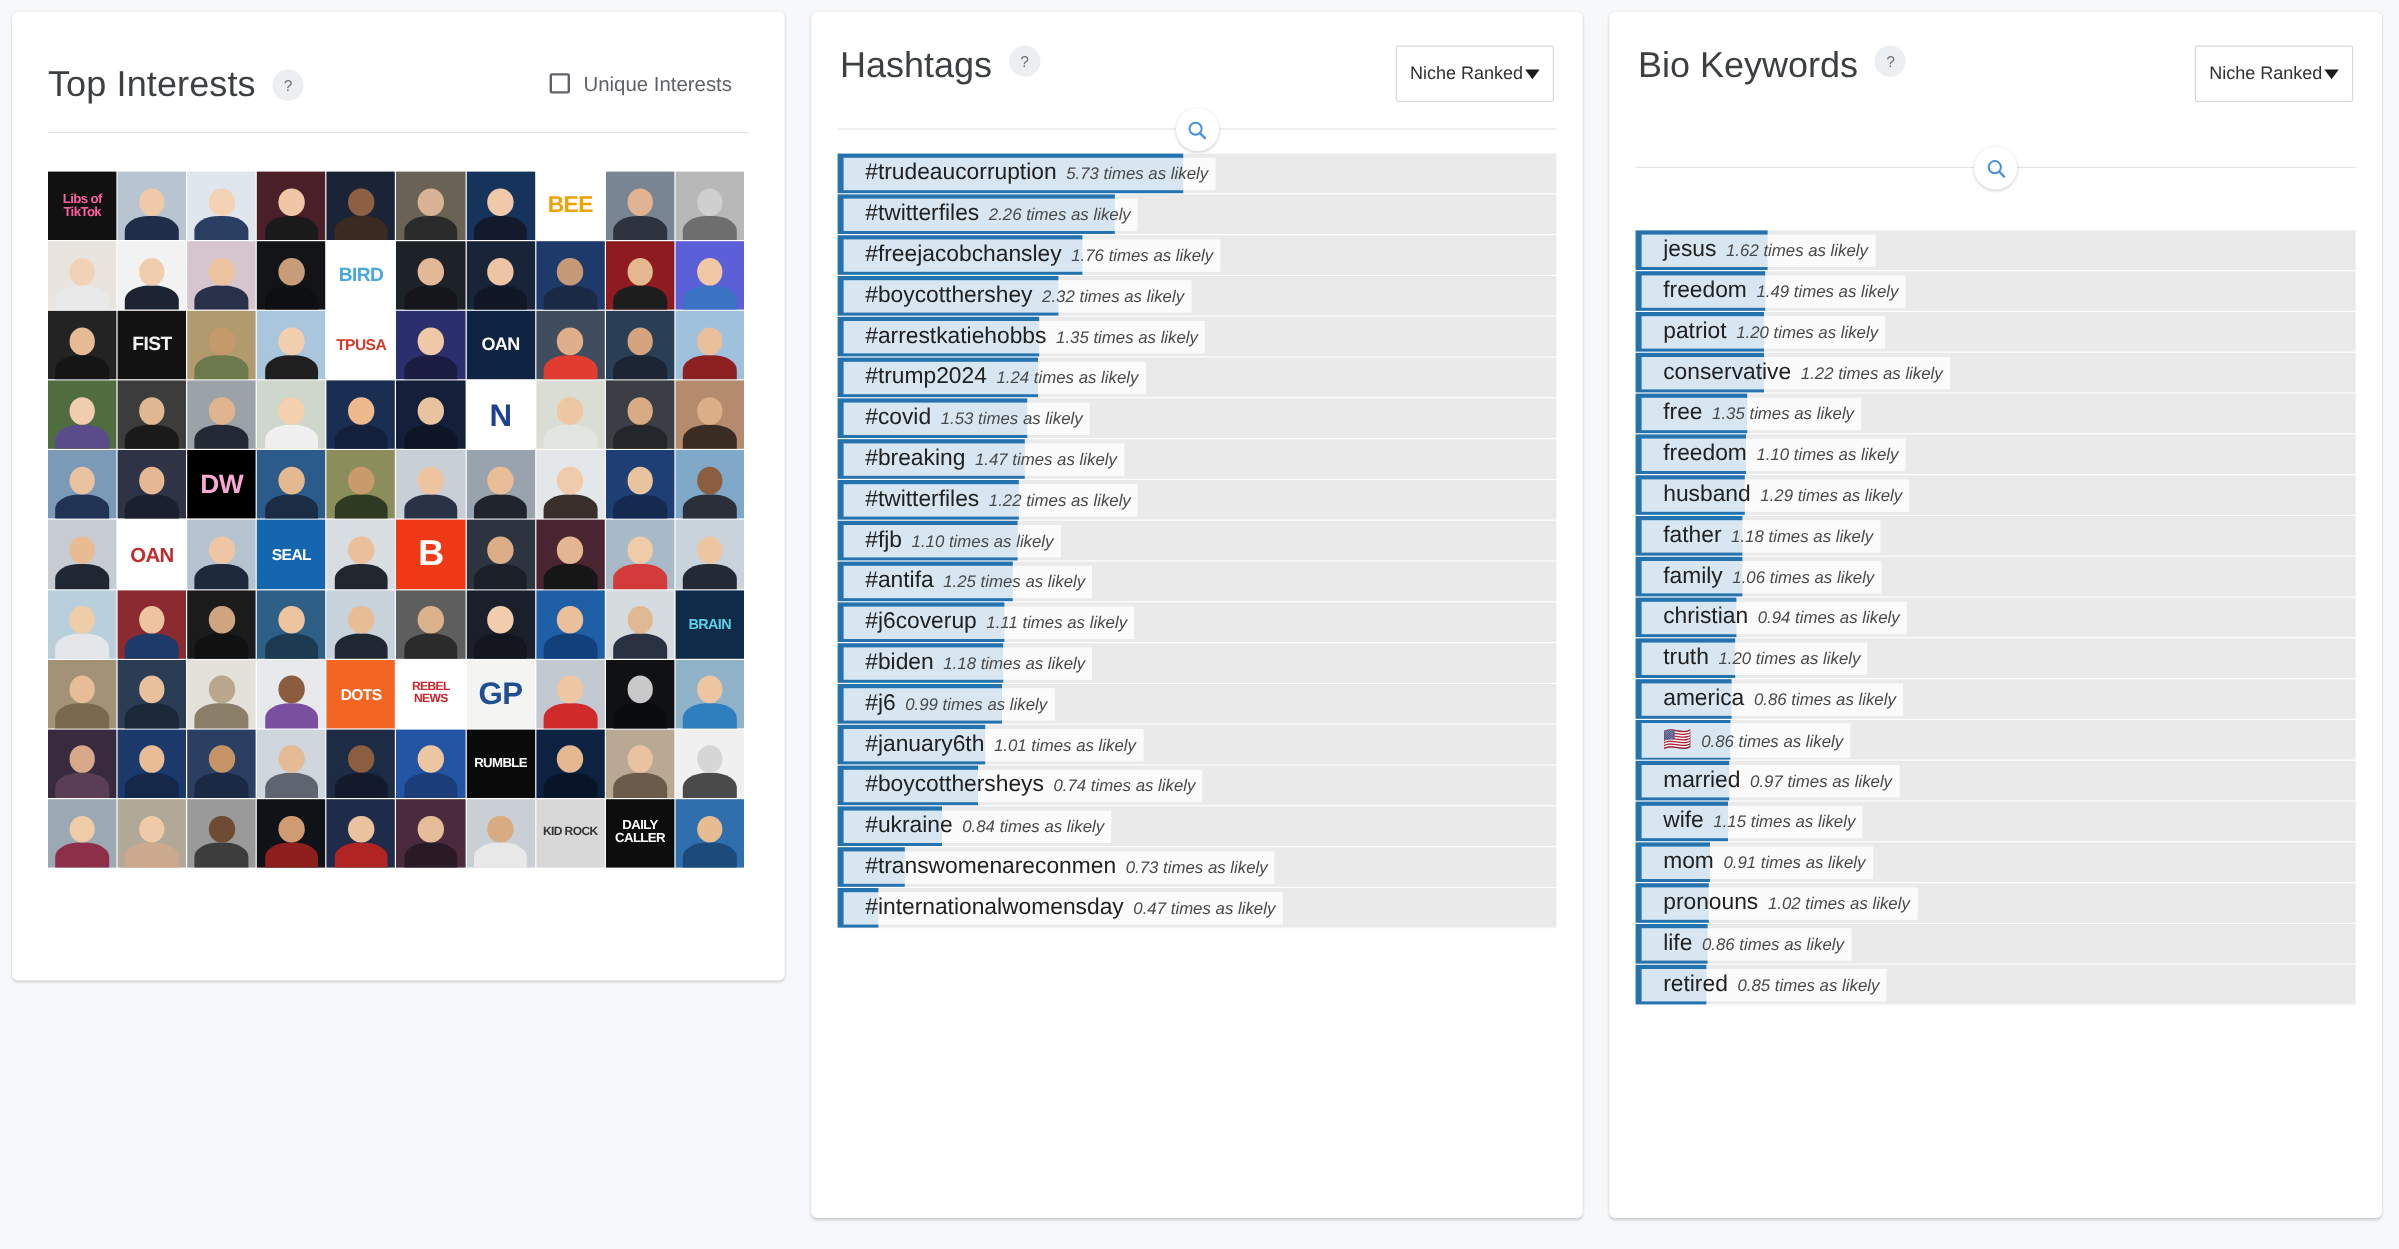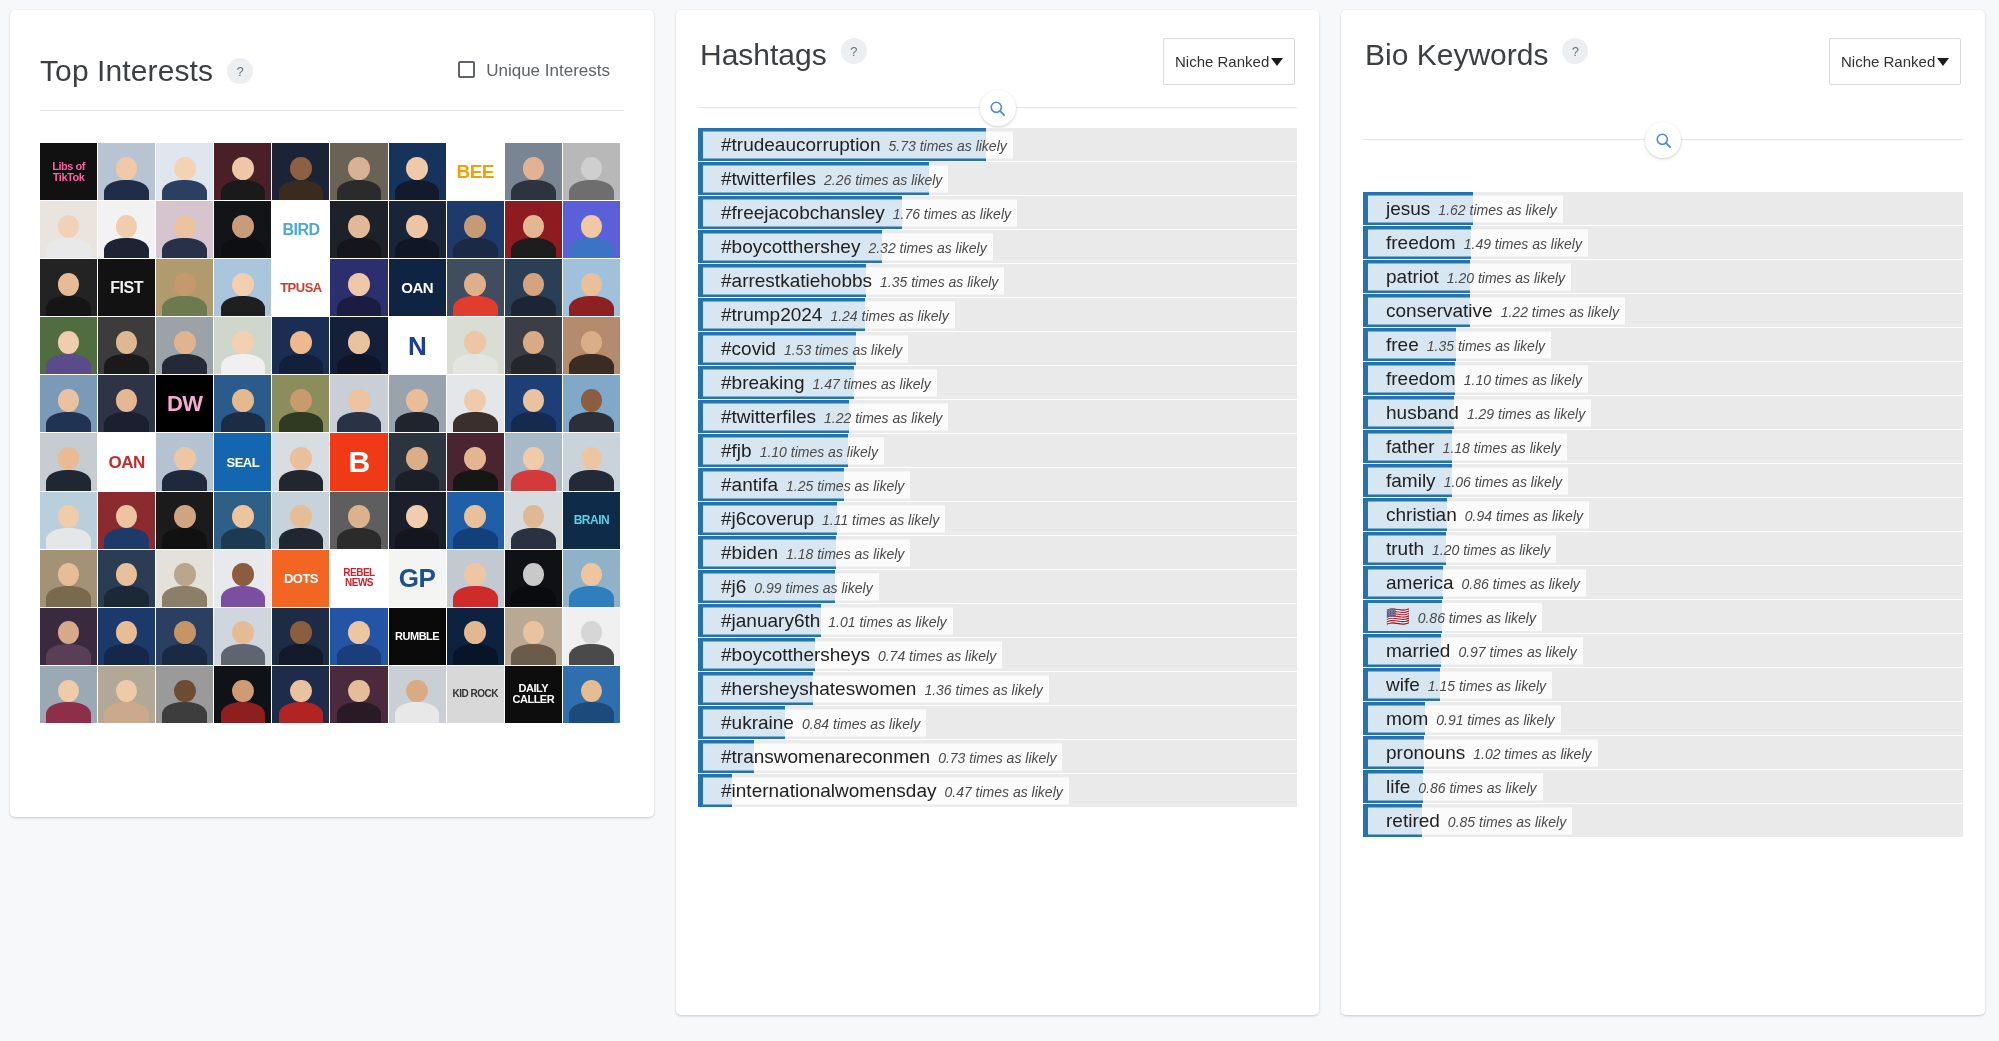--- a/index.html
+++ b/index.html
@@ -768,27 +768,20 @@
           </div>
         </div>
         <div class="row">
           <div class="bar" style="width: 19.6%; background: rgb(37, 115, 174);"></div>
           <div class="row-label">
             <span class="row-term">#boycotthersheys</span>
             <span class="row-val"><span class="num">0.74</span><span> times as likely</span></span>
           </div>
         </div>
         <div class="row">
-          <div class="bar" style="width: 19.2%; background: rgb(37, 115, 174);"></div>
-          <div class="row-label">
-            <span class="row-term">#hersheyshateswomen</span>
-            <span class="row-val"><span class="num">1.36</span><span> times as likely</span></span>
-          </div>
-        </div>
-        <div class="row">
           <div class="bar" style="width: 14.5%; background: rgb(37, 115, 174);"></div>
           <div class="row-label">
             <span class="row-term">#ukraine</span>
             <span class="row-val"><span class="num">0.84</span><span> times as likely</span></span>
           </div>
         </div>
         <div class="row">
           <div class="bar" style="width: 9.4%; background: rgb(37, 115, 174);"></div>
           <div class="row-label">
             <span class="row-term">#transwomenareconmen</span>

